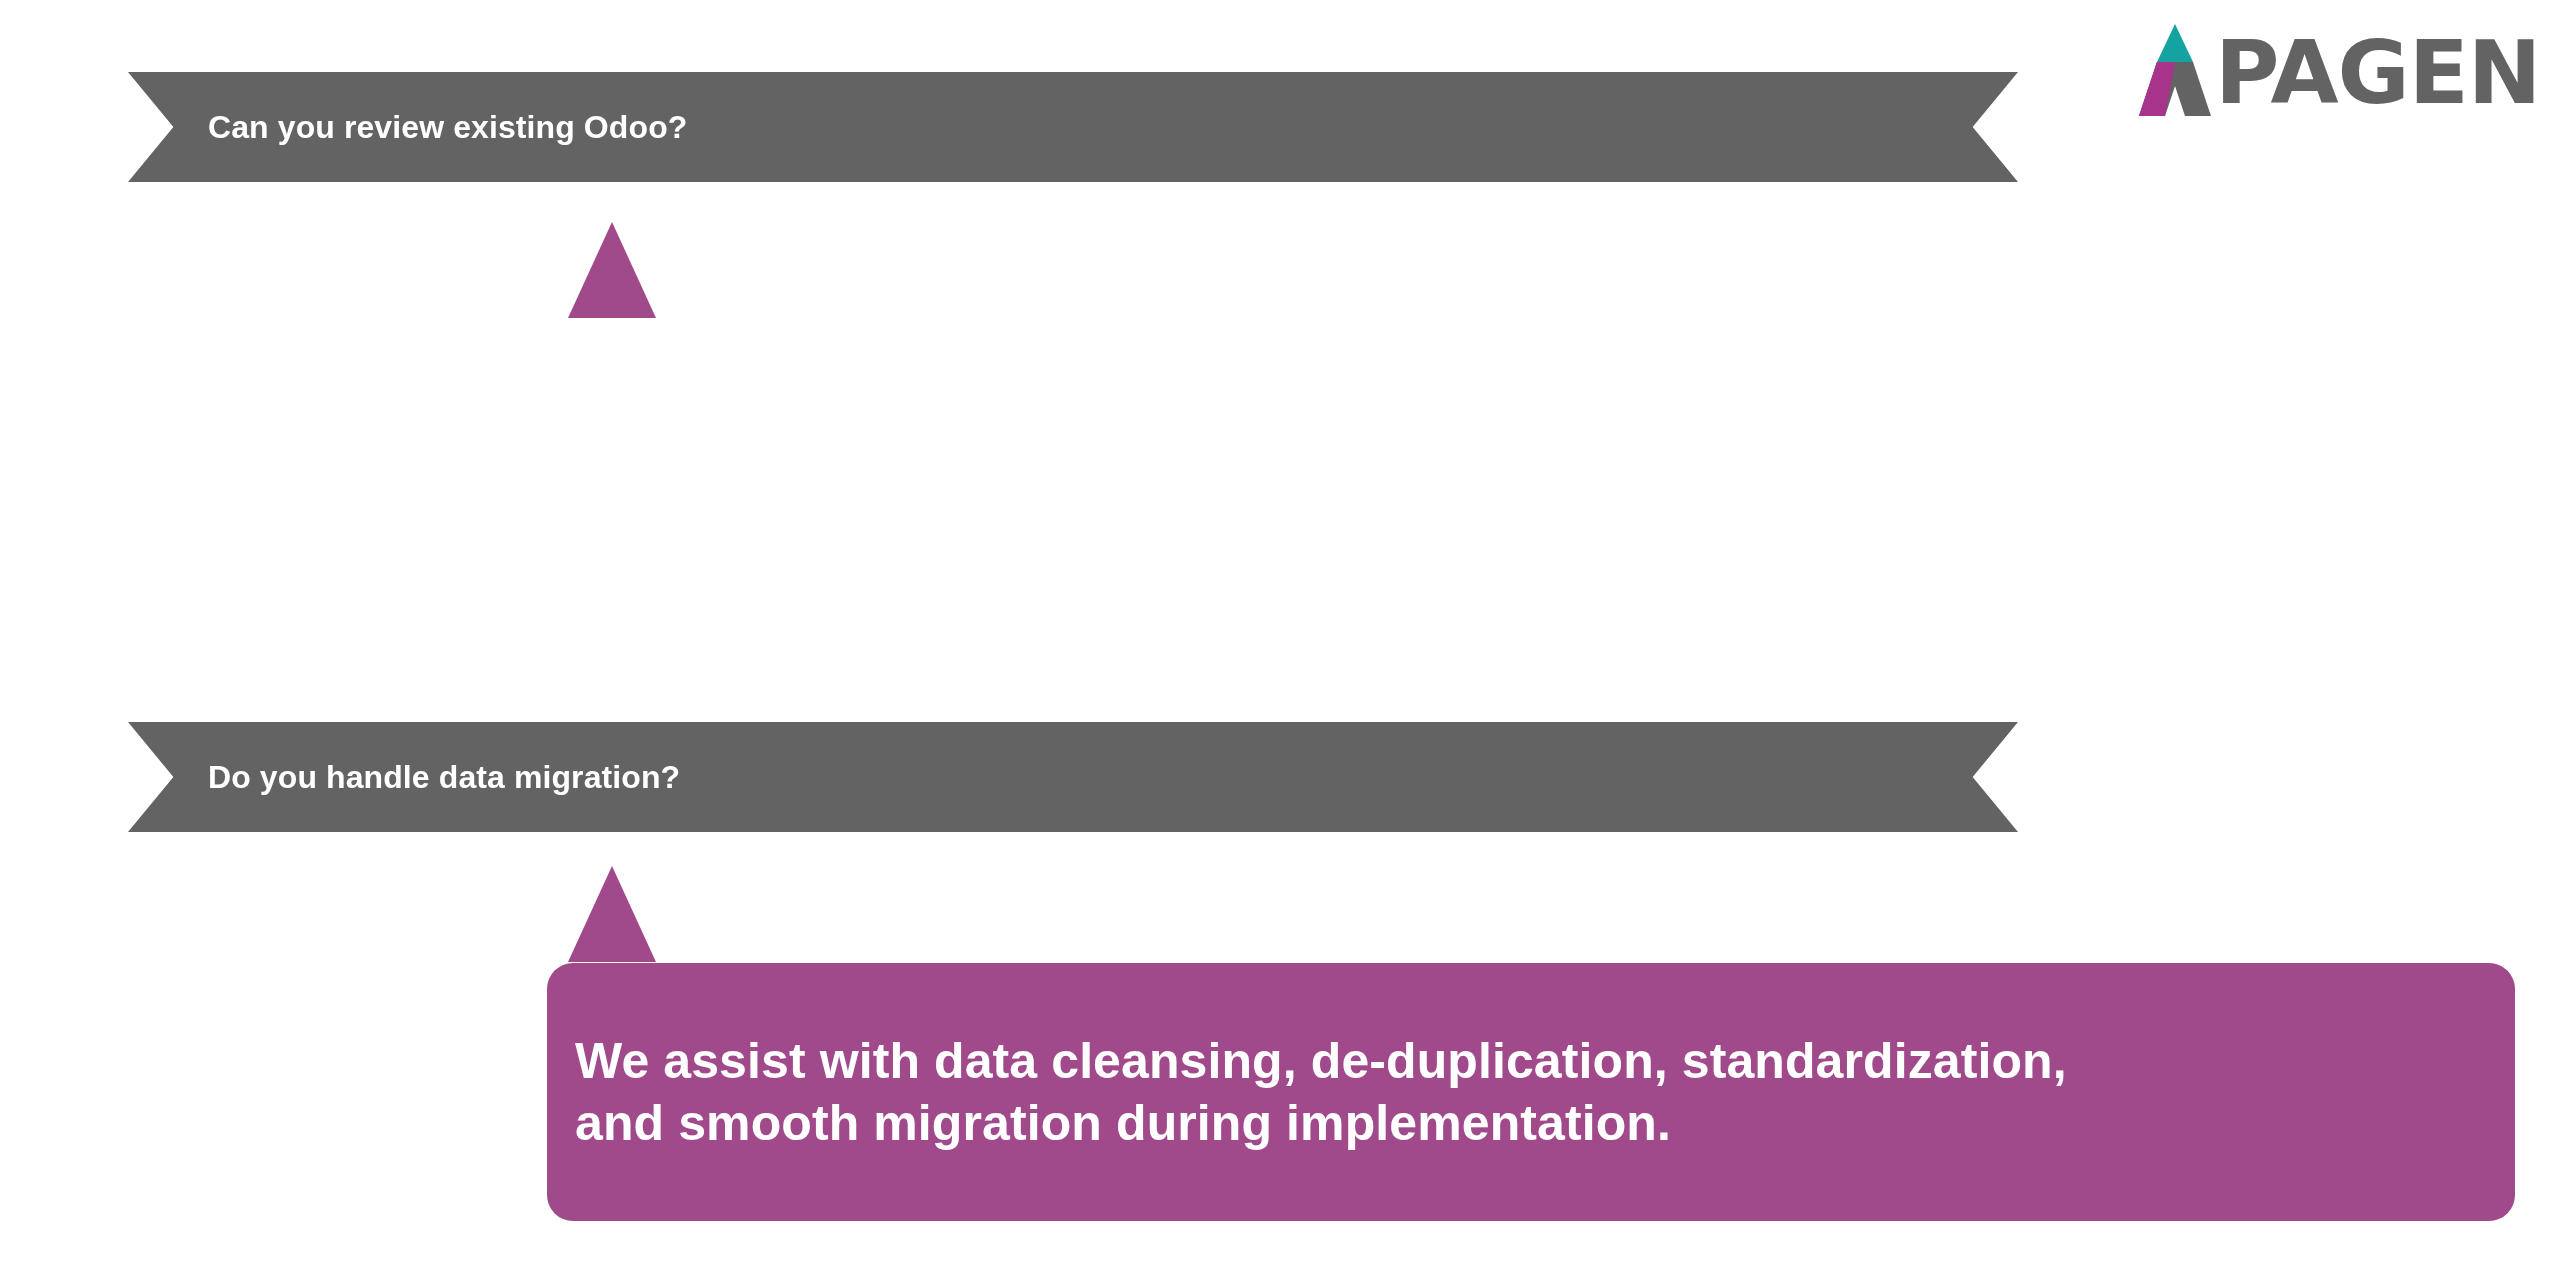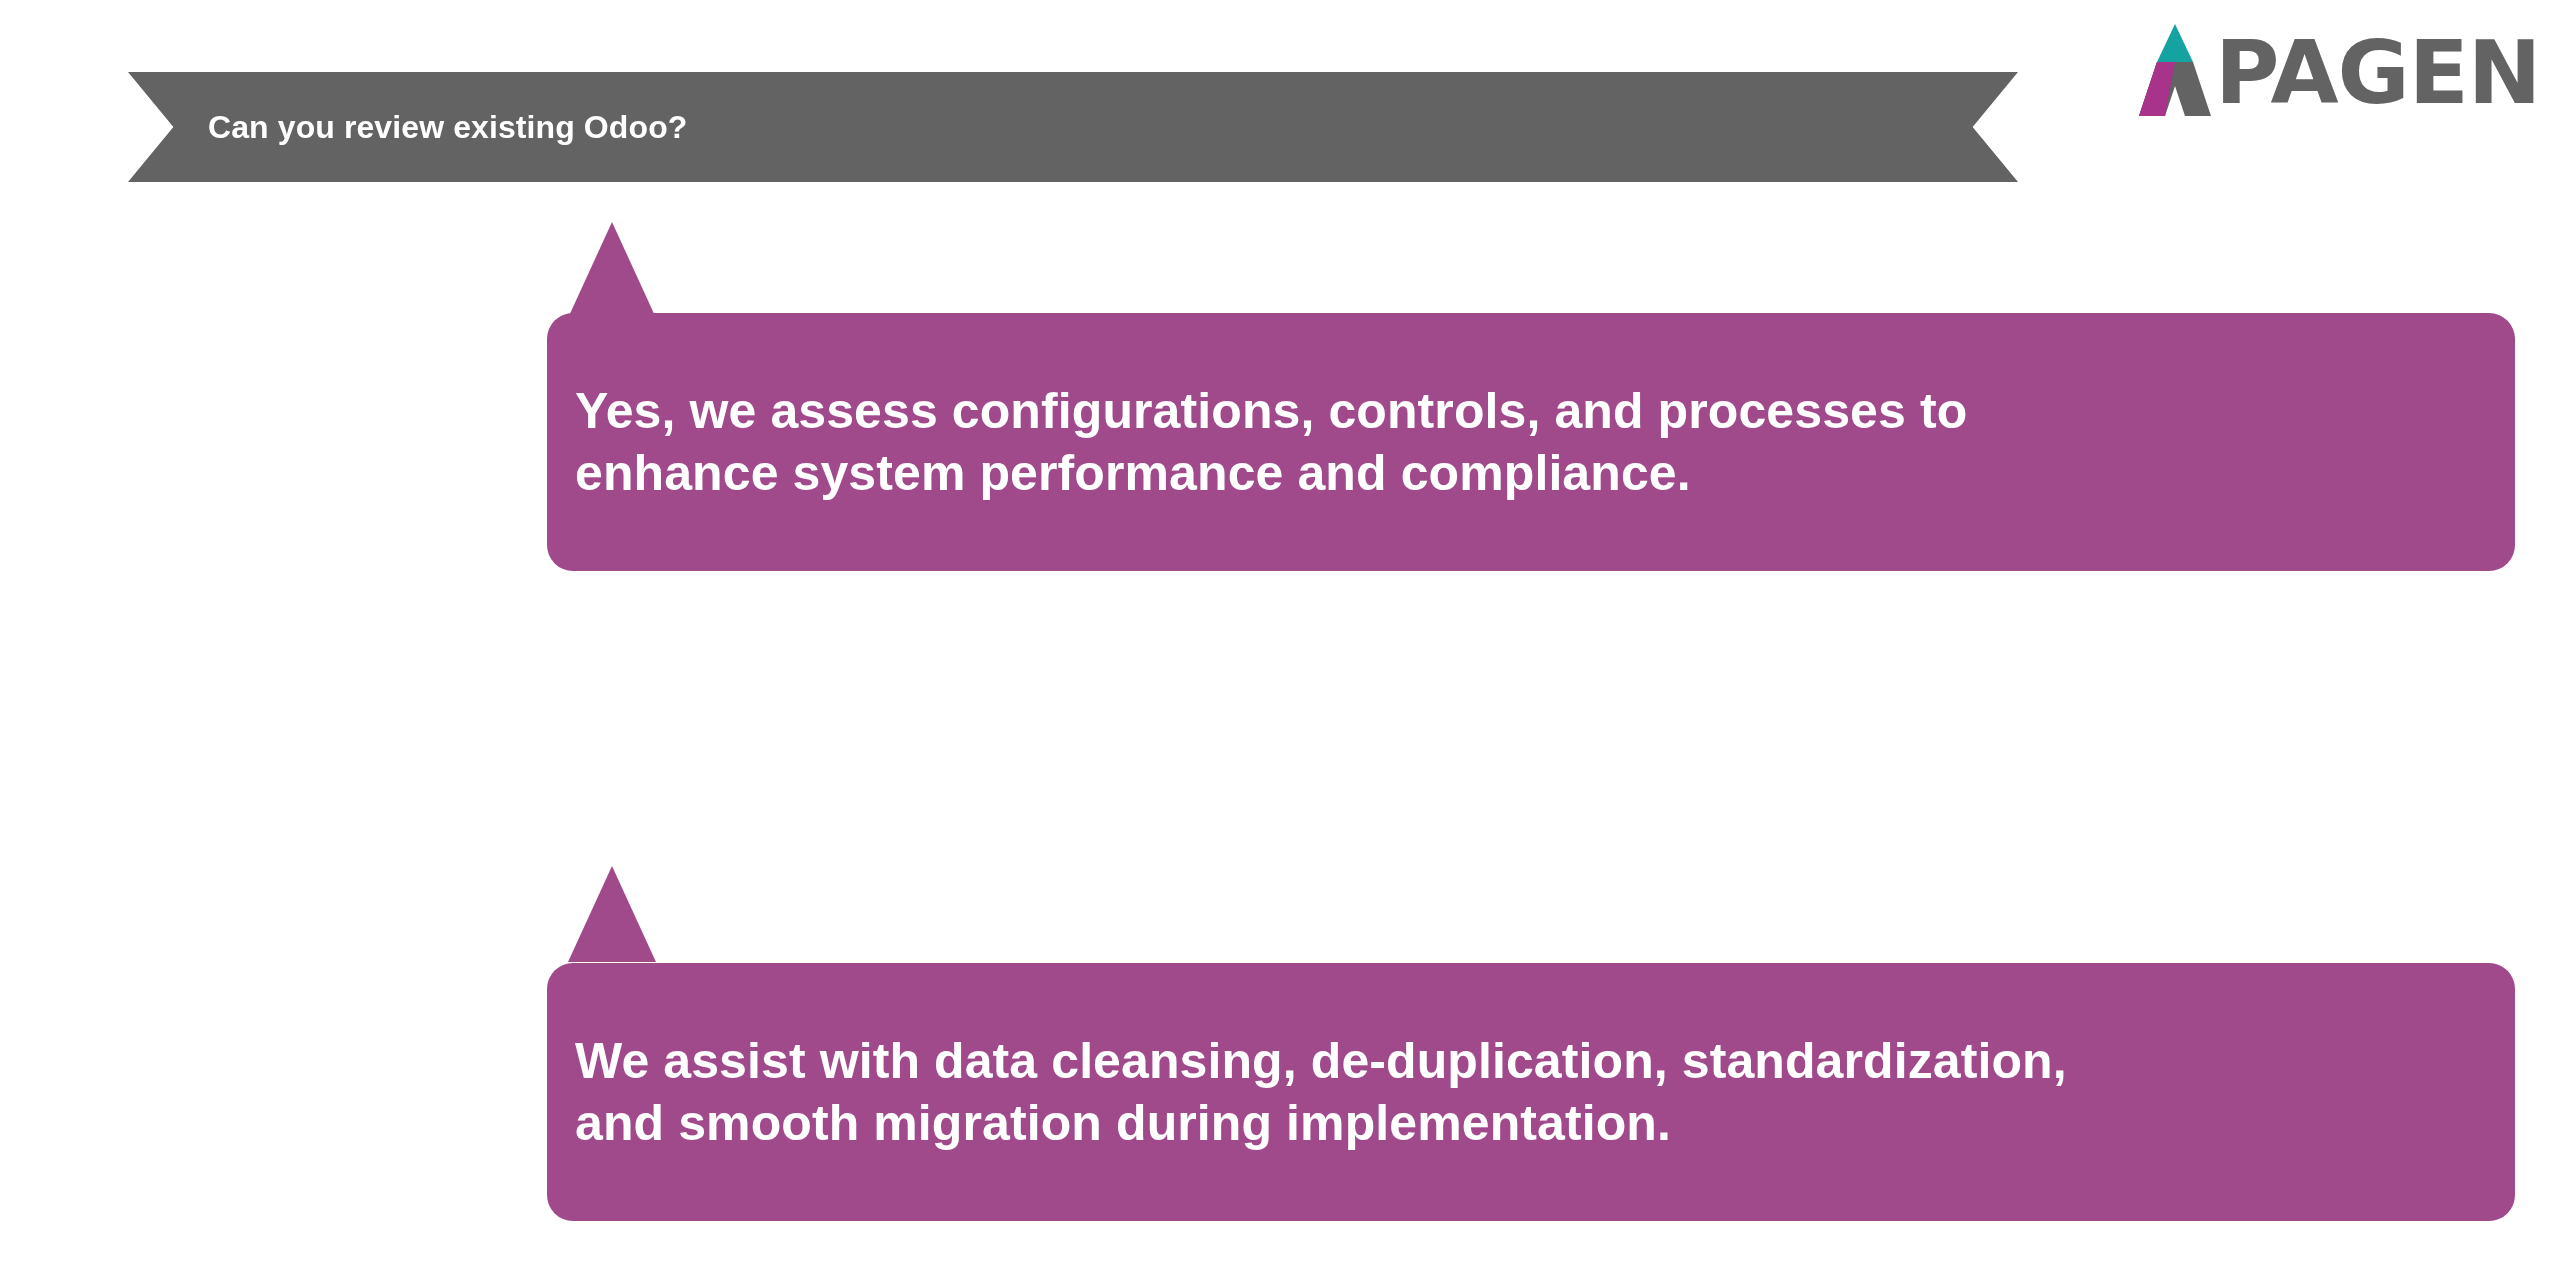--- a/index.html
+++ b/index.html
@@ -96,24 +96,23 @@
         <polygon points="50,42 40,96 14,96 32,42" fill="#a7338a"></polygon>
       </svg>
     </span>
     <span class="logo-word">PAGEN</span>
   </div>
 
   <div class="q-ribbon" id="q1">
     <span class="q-text">Can you review existing Odoo?</span>
   </div>
   <span class="a-tail" id="t1"></span>
-  <div class="a-bubble" id="b1">
-    <span class="a-text">Yes, we assess configurations, controls, and processes to
-enhance system performance and compliance.</span>
+
+  <div class="q-ribbon" id="q2">
+    <span class="q-text">Do you handle data migration?</span>
   </div>
-
   <span class="a-tail" id="t2"></span>
   <div class="a-bubble" id="b2">
     <span class="a-text">We assist with data cleansing, de-duplication, standardization,
 and smooth migration during implementation.</span>
   </div>
 
 </div>
 
 </body></html>

